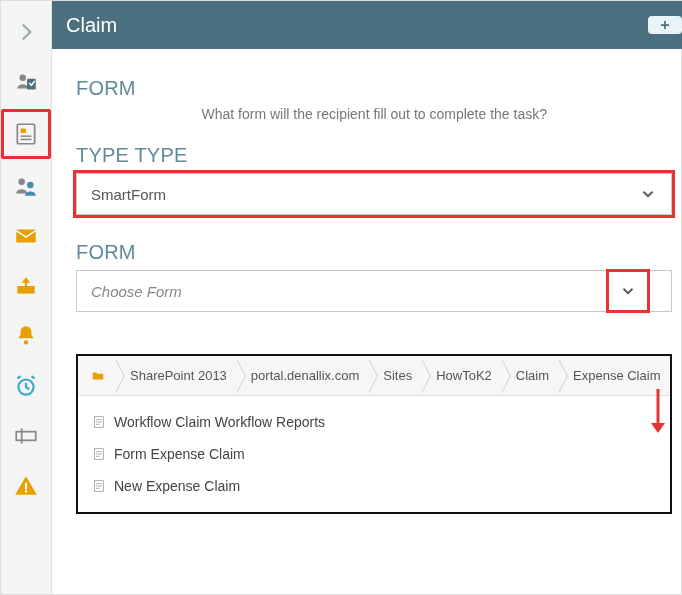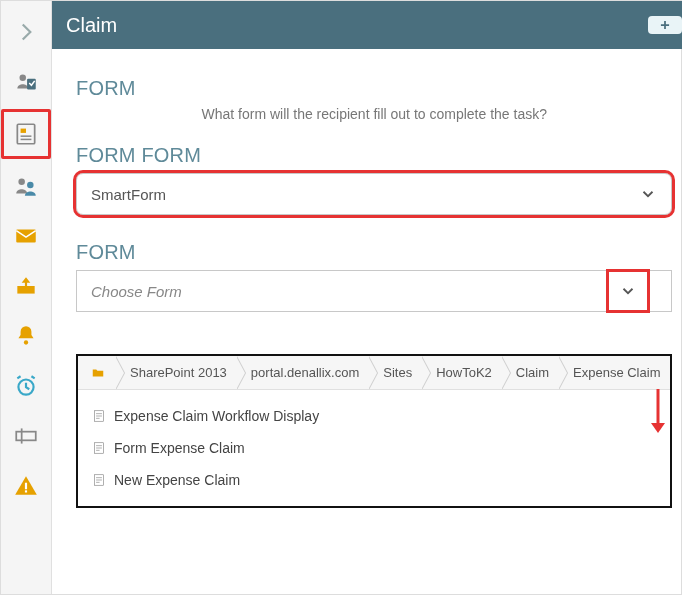--- a/index.html
+++ b/index.html
@@ -103,21 +103,21 @@
     border: 2px solid #111;
     margin-top: 42px;
     padding: 0;
     background: #fff;
   }
   .crumbs {
     display:flex;
     align-items:center;
     background:#f6f6f6;
     border-bottom:1px solid #e0e0e0;
-    height:34px;
+    height:40px;
     padding-left:6px;
     font-size:13px;
     color:#555;
     overflow:hidden;
   }
   .crumb {
     display:flex; align-items:center;
     padding: 0 10px 0 14px;
     height:34px;
     position:relative;
@@ -226,22 +226,22 @@
         <svg width="14" height="14" viewBox="0 0 24 24">
             <path d="M12 5v14M5 12h14" stroke="#4a6f7e" stroke-width="3"></path>
           </svg>
       </span>
     </div>
 
     <div class="content">
       <div class="section-title">FORM</div>
       <div class="helper">What form will the recipient fill out to complete the task?</div>
 
-      <div class="section-title">FORM FORM</div>
-      <div class="select hl-red" style="margin-bottom:26px;border-radius:7px;">
+      <div class="section-title">TYPE TYPE</div>
+      <div class="select hl-red" style="margin-bottom:26px;">
         <span>SmartForm</span>
         <svg class="chev" viewBox="0 0 24 24">
             <path d="M6 9l6 6 6-6" fill="none" stroke="#555" stroke-width="2.4"></path>
           </svg>
       </div>
 
       <div class="section-title">FORM</div>
       <div style="position:relative;">
         <div class="select italic">
           <span>Choose Form</span>
@@ -286,21 +286,21 @@
             </div>
         </div>
         <div class="pick-list">
           <div class="pick-item">
             <svg class="form-ico" viewBox="0 0 24 24">
                 <rect x="4" y="3" width="16" height="18" fill="none" stroke="#777"></rect>
                 <line x1="7" y1="8" x2="17" y2="8" stroke="#777"></line>
                 <line x1="7" y1="12" x2="17" y2="12" stroke="#777"></line>
                 <line x1="7" y1="16" x2="13" y2="16" stroke="#777"></line>
               </svg>
-            <span>Expense Claim Workflow Display</span>
+            <span>Workflow Claim Workflow Reports</span>
           </div>
           <div class="pick-item">
             <svg class="form-ico" viewBox="0 0 24 24">
                 <rect x="4" y="3" width="16" height="18" fill="none" stroke="#777"></rect>
                 <line x1="7" y1="8" x2="17" y2="8" stroke="#777"></line>
                 <line x1="7" y1="12" x2="17" y2="12" stroke="#777"></line>
                 <line x1="7" y1="16" x2="13" y2="16" stroke="#777"></line>
               </svg>
             <span>Form Expense Claim</span>
           </div>

